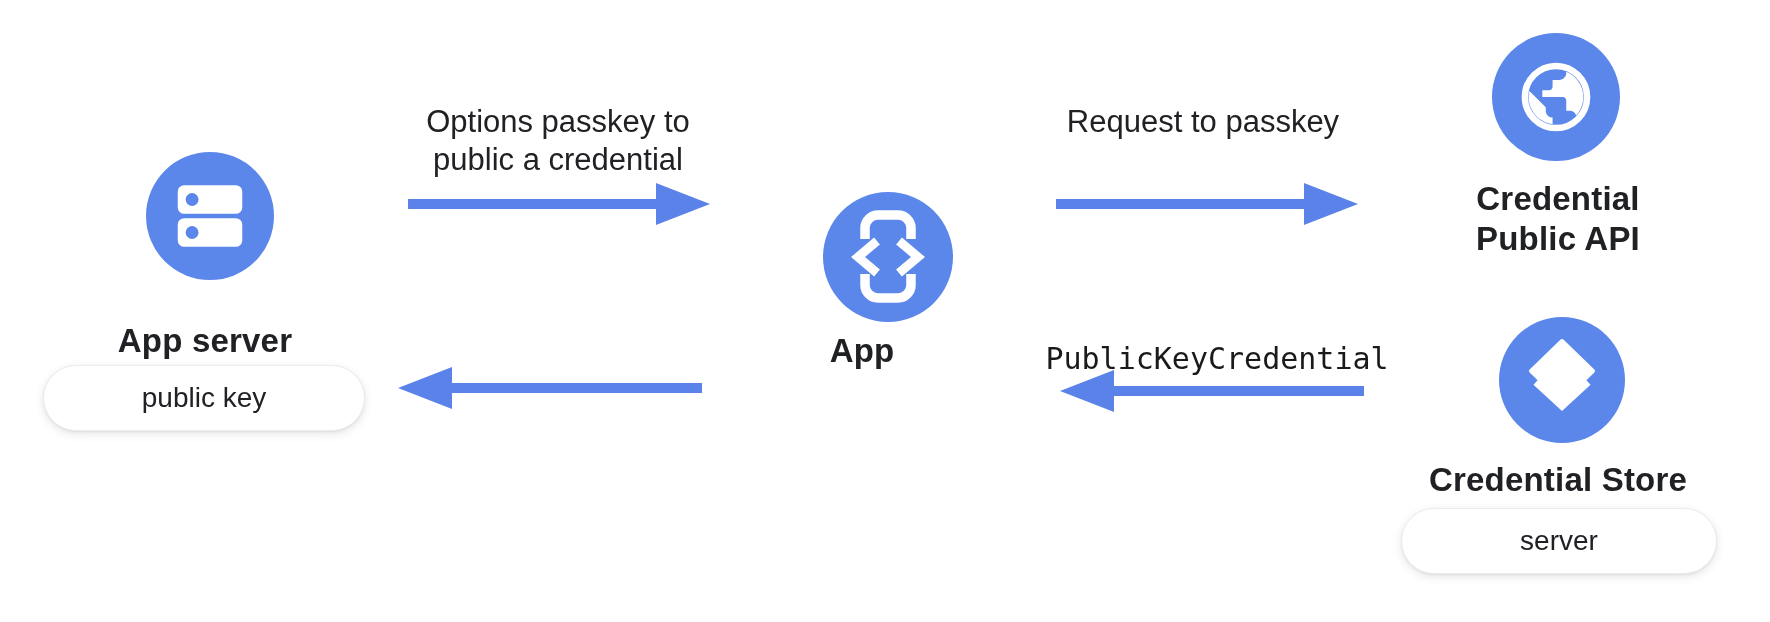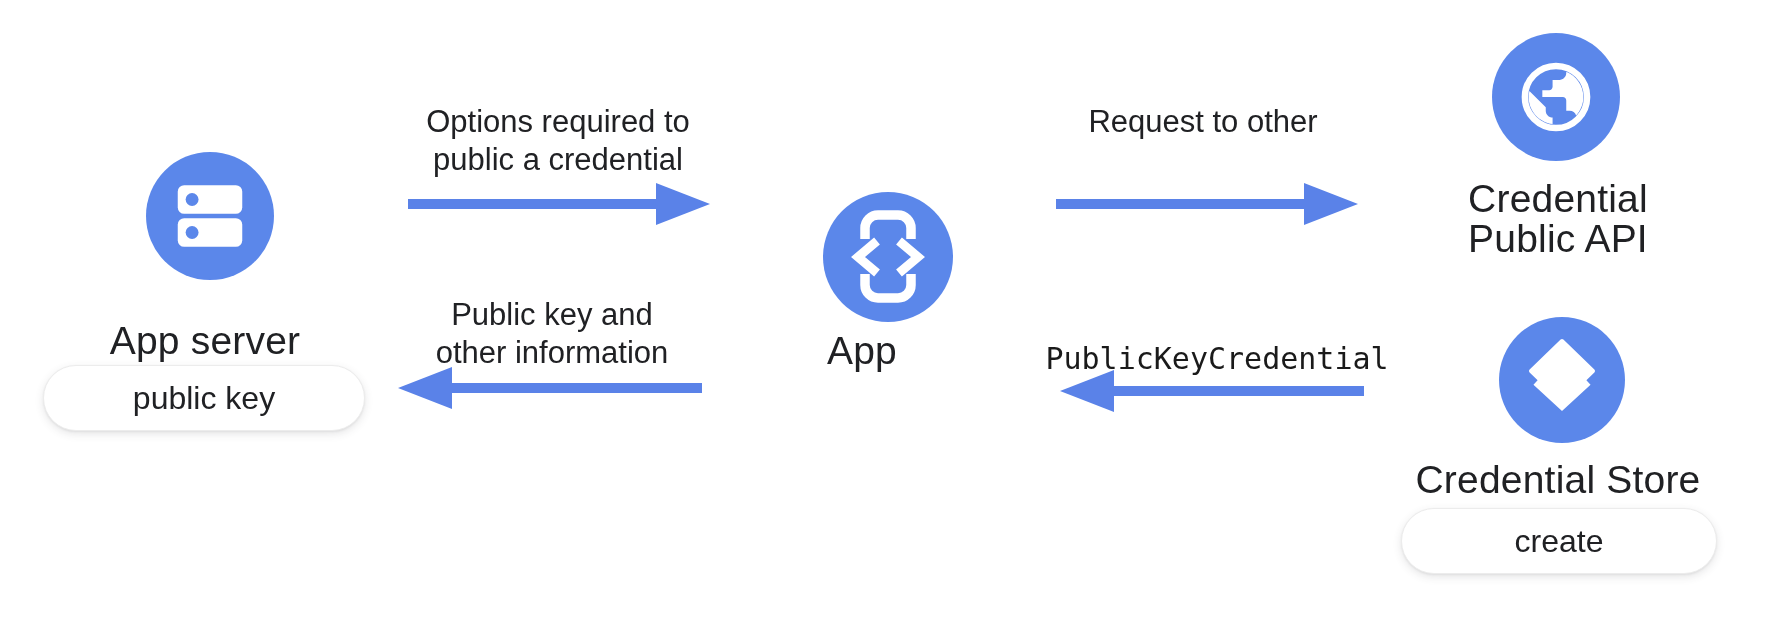--- a/index.html
+++ b/index.html
@@ -17,35 +17,35 @@
   }
   .node-circle {
     position: absolute;
     border-radius: 50%;
     background: var(--node-blue, #5b87ea);
     display: flex; align-items: center; justify-content: center;
   }
   .node-label {
     position: absolute;
     text-align: center;
-    font-size: 39px;
-    font-weight: 400;
+    font-size: 33px;
+    font-weight: 700;
     letter-spacing: 0.2px;
     color: var(--text-dark, #202124);
     line-height: 40px;
     white-space: pre-line;
   }
   .pill {
     position: absolute;
     background: var(--pill-bg, #ffffff);
     border: 1px solid var(--pill-border, #ececec);
     border-radius: 34px;
     box-shadow: 0 3px 8px rgba(60,64,67,0.13), 0 1px 2px rgba(60,64,67,0.08);
     display: flex; align-items: center; justify-content: center;
-    font-size: 32px;
+    font-size: 28px;
     font-weight: 500;
     color: var(--text-dark, #202124);
     box-sizing: border-box;
   }
   .arrow { position: absolute; display: block; }
   .edge-label {
     position: absolute;
     text-align: center;
     font-size: 31px;
     font-weight: 400;
@@ -106,48 +106,47 @@
   <div class="node-circle" style="left:1499px; top:317px; width:126px; height:126px;">
     <span>
       <svg width="126" height="126" viewBox="-63 -63 126 126">
         <path d="M 0,-39 L 31,-9 L 0,21 L -31,-9 Z" fill="#ffffff" stroke="#ffffff" stroke-width="4" stroke-linejoin="round"></path>
         <polyline points="-26,2 0,26 26,2" fill="none" stroke="#ffffff" stroke-width="7.5" stroke-linejoin="miter"></polyline>
       </svg>
     </span>
   </div>
   <div class="node-label" style="left:1398px; top:460px; width:320px;">Credential Store</div>
   <div class="pill" style="left:1401px; top:508px; width:316px; height:66px;">
-    <span>create</span>
+    <span>server</span>
   </div>
 
-  <div class="edge-label" style="left:403px; top:103px; width:310px;"><span>Options required to</span><br><span>public a credential</span></div>
+  <div class="edge-label" style="left:403px; top:103px; width:310px;"><span>Options passkey to</span><br><span>public a credential</span></div>
   <span class="arrow" style="left:408px; top:182px;">
     <svg width="302" height="44" viewBox="0 0 302 44">
       <rect x="0" y="17" width="254" height="10" fill="var(--arrow-blue, #5a82e8)"></rect>
       <polygon points="248,1 302,22 248,43" fill="var(--arrow-blue, #5a82e8)"></polygon>
     </svg>
   </span>
 
-  <div class="edge-label" style="left:1048px; top:103px; width:310px;"><span>Request to other</span><br></div>
+  <div class="edge-label" style="left:1048px; top:103px; width:310px;"><span>Request to passkey</span><br></div>
   <span class="arrow" style="left:1056px; top:182px;">
     <svg width="302" height="44" viewBox="0 0 302 44">
       <rect x="0" y="17" width="254" height="10" fill="var(--arrow-blue, #5a82e8)"></rect>
       <polygon points="248,1 302,22 248,43" fill="var(--arrow-blue, #5a82e8)"></polygon>
     </svg>
   </span>
 
   <div class="edge-label mono" style="left:1027px; top:342px; width:380px;">PublicKeyCredential</div>
   <span class="arrow" style="left:1060px; top:369px;">
     <svg width="304" height="44" viewBox="0 0 304 44">
       <polygon points="0,22 54,1 54,43" fill="var(--arrow-blue, #5a82e8)"></polygon>
       <rect x="48" y="17" width="256" height="10" fill="var(--arrow-blue, #5a82e8)"></rect>
     </svg>
   </span>
 
-  <div class="edge-label" style="left:397px; top:296px; width:310px;"><span>Public key and</span><br><span>other information</span></div>
   <span class="arrow" style="left:398px; top:366px;">
     <svg width="304" height="44" viewBox="0 0 304 44">
       <polygon points="0,22 54,1 54,43" fill="var(--arrow-blue, #5a82e8)"></polygon>
       <rect x="48" y="17" width="256" height="10" fill="var(--arrow-blue, #5a82e8)"></rect>
     </svg>
   </span>
 
 </div>
 
 </body></html>

